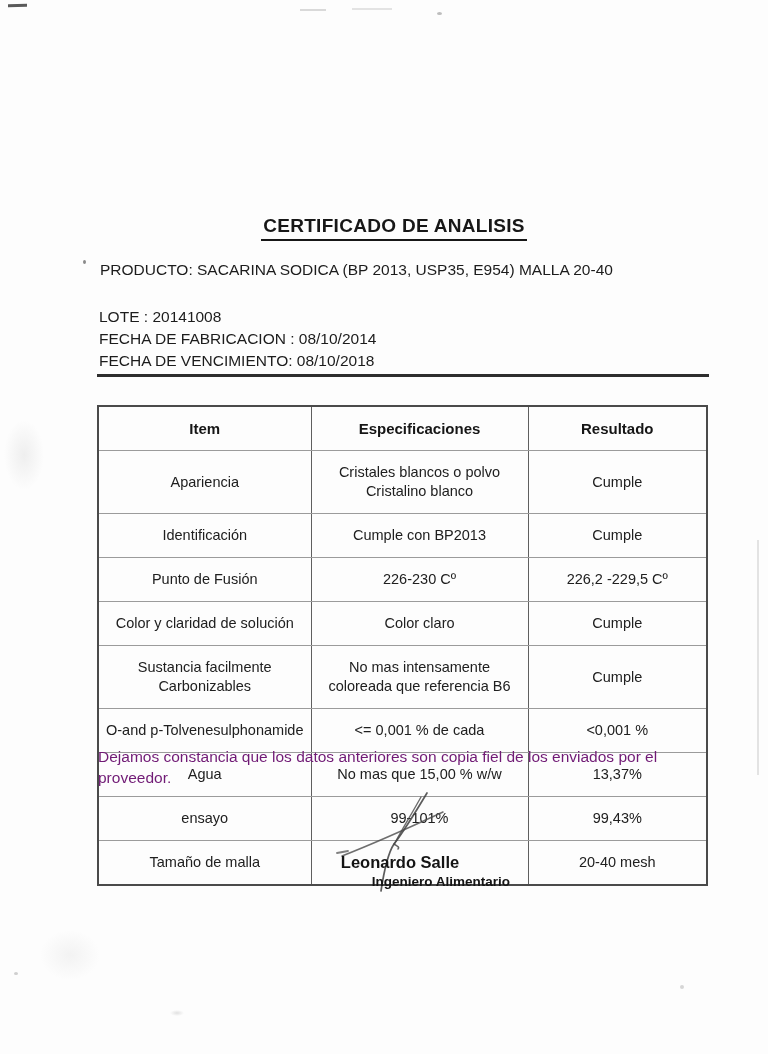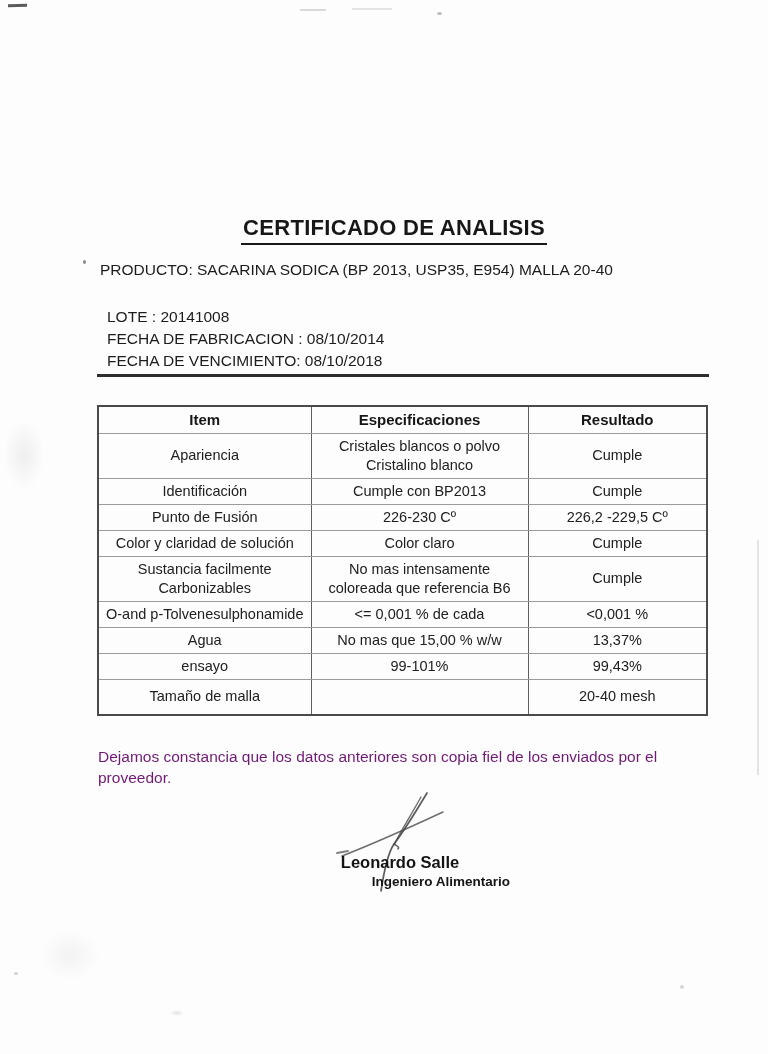--- a/index.html
+++ b/index.html
@@ -22,44 +22,44 @@
   .art-smudge1{position:absolute;left:4px;top:420px;width:40px;height:70px;background:radial-gradient(closest-side,rgba(150,150,150,.14),rgba(150,150,150,0));}
   .art-smudge2{position:absolute;left:40px;top:930px;width:60px;height:50px;background:radial-gradient(closest-side,rgba(150,150,150,.10),rgba(150,150,150,0));}
   .art-speck-b1{position:absolute;left:14px;top:972px;width:4px;height:3px;background:#cfcfcf;border-radius:50%;}
   .art-speck-b2{position:absolute;left:170px;top:1010px;width:14px;height:6px;background:radial-gradient(closest-side,rgba(140,140,140,.25),rgba(140,140,140,0));}
   .art-speck-b3{position:absolute;left:680px;top:985px;width:4px;height:4px;background:#d6d6d6;border-radius:50%;}
 
   
   .doc-title-wrap{position:absolute;left:60px;top:215px;width:668px;text-align:center;}
   .doc-title{
     display:inline-block;
-    font-size:22px;font-weight:bold;letter-spacing:.3px;
+    font-size:19px;font-weight:bold;letter-spacing:.3px;
     color:#171717;
     border-bottom:2.5px solid #171717;
     padding:0 2px 2px 2px;
   }
   .product-line{position:absolute;left:100px;top:261px;font-size:15.5px;color:#1c1c1c;}
-  .lot-block{position:absolute;left:99px;top:306px;font-size:15.5px;line-height:22px;color:#1c1c1c;margin-left:8px;}
+  .lot-block{position:absolute;left:99px;top:306px;font-size:15.5px;line-height:22px;color:#1c1c1c;}
   .rule{position:absolute;left:97px;top:374px;width:612px;height:3px;background:#2e2e2e;}
 
   
   .coa-table-wrap{position:absolute;left:97px;top:405px;width:609px;}
   table.coa{
     width:609px;border-collapse:collapse;table-layout:fixed;
     font-size:14.5px;color:#202020;
     border:2px solid #4a4a4a;
   }
   table.coa col.c1{width:213px;}
   table.coa col.c2{width:217px;}
   table.coa col.c3{width:179px;}
   table.coa th, table.coa td{
     text-align:center;vertical-align:middle;
     border-left:1px solid #5f5f5f;border-right:1px solid #5f5f5f;
     border-top:1px solid #9b9b9b;border-bottom:1px solid #9b9b9b;
-    padding:3px 4px;line-height:19px;
+    padding:12px 4px;line-height:19px;
     white-space:pre-line;
     overflow:hidden;
   }
   table.coa th{font-size:15px;font-weight:bold;color:#161616;}
   tr.h-head{height:27px;}
   tr.h-tall{height:42px;}
   tr.h-tall2{height:43px;}
   tr.h-norm{height:25px;}
   tr.h-sm{height:24px;}
   tr.h-last{height:36px;}

